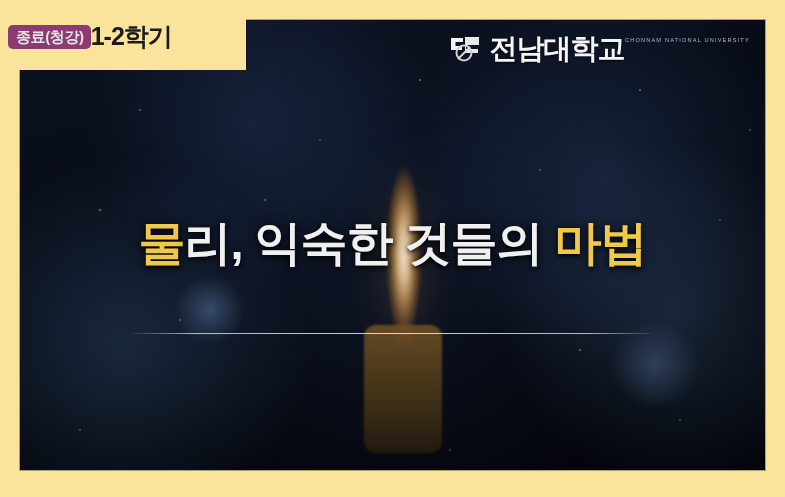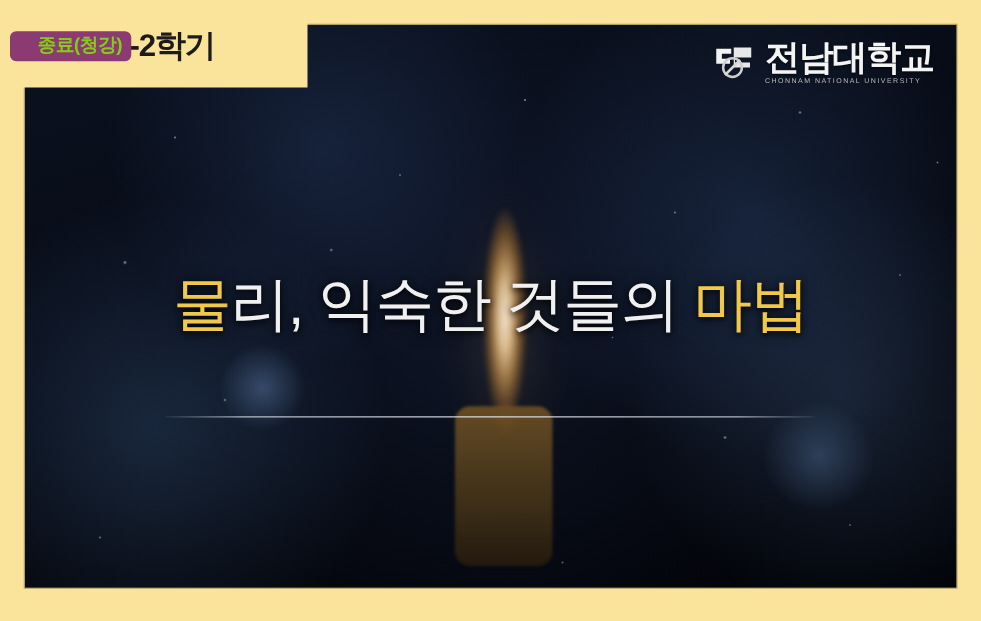--- a/index.html
+++ b/index.html
@@ -146,21 +146,21 @@
     z-index: 4;
   }
   .logo-mark {
     width: 34px;
     height: 34px;
     position: relative;
     flex: 0 0 auto;
   }
   .logo-text-block {
     display: flex;
-    flex-direction: column;
+    flex-direction: row;
     align-items: flex-start;
     line-height: 1;
   }
   .logo-name {
     font-size: 28px;
     font-weight: bold;
     color: #f4f4f4;
     letter-spacing: -1px;
     text-shadow: 0 1px 2px rgba(0,0,0,.8);
   }
@@ -175,21 +175,21 @@
   }
 
   
   .title-line {
     position: absolute;
     left: 0;
     right: 0;
     top: 192px;
     text-align: center;
     font-size: 47px;
-    font-weight: normal;
+    font-weight: bold;
     color: #f0f0f0;
     letter-spacing: -1px;
     text-shadow: 0 2px 5px rgba(0,0,0,.85), 0 0 12px rgba(0,0,0,.6);
     white-space: nowrap;
     z-index: 3;
   }
   .title-line .hl {
     color: #f0c84a;
   }
   .divider {
@@ -220,24 +220,24 @@
     position: absolute;
     left: 8px;
     top: 22px;
     display: flex;
     align-items: center;
     z-index: 8;
     height: 30px;
   }
   .status-badge {
     background: #8c3a72;
-    color: #84cc16;
+    color: #e5e5e5;
     font-size: 15px;
     font-weight: bold;
-    padding: 4px 7px 5px 22px;
+    padding: 4px 7px 5px 8px;
     border-radius: 5px;
     line-height: 1;
     letter-spacing: -0.4px;
     white-space: nowrap;
     position: relative;
     z-index: 2;
   }
   .term-text {
     position: absolute;
     left: 52px;

